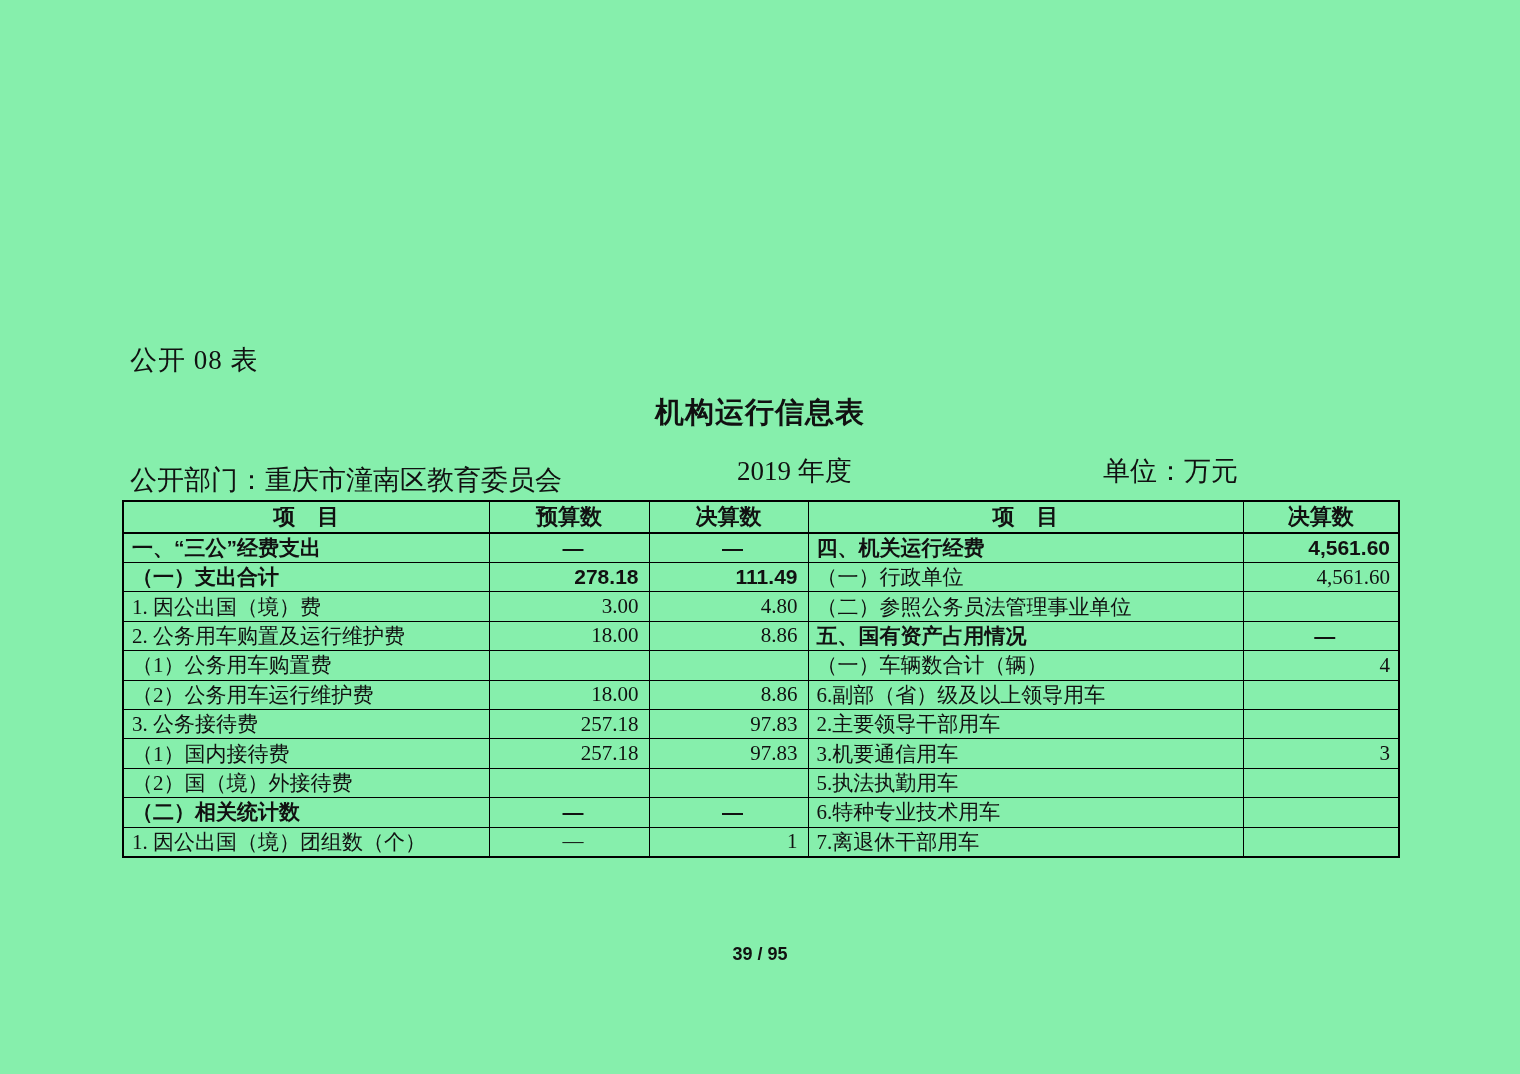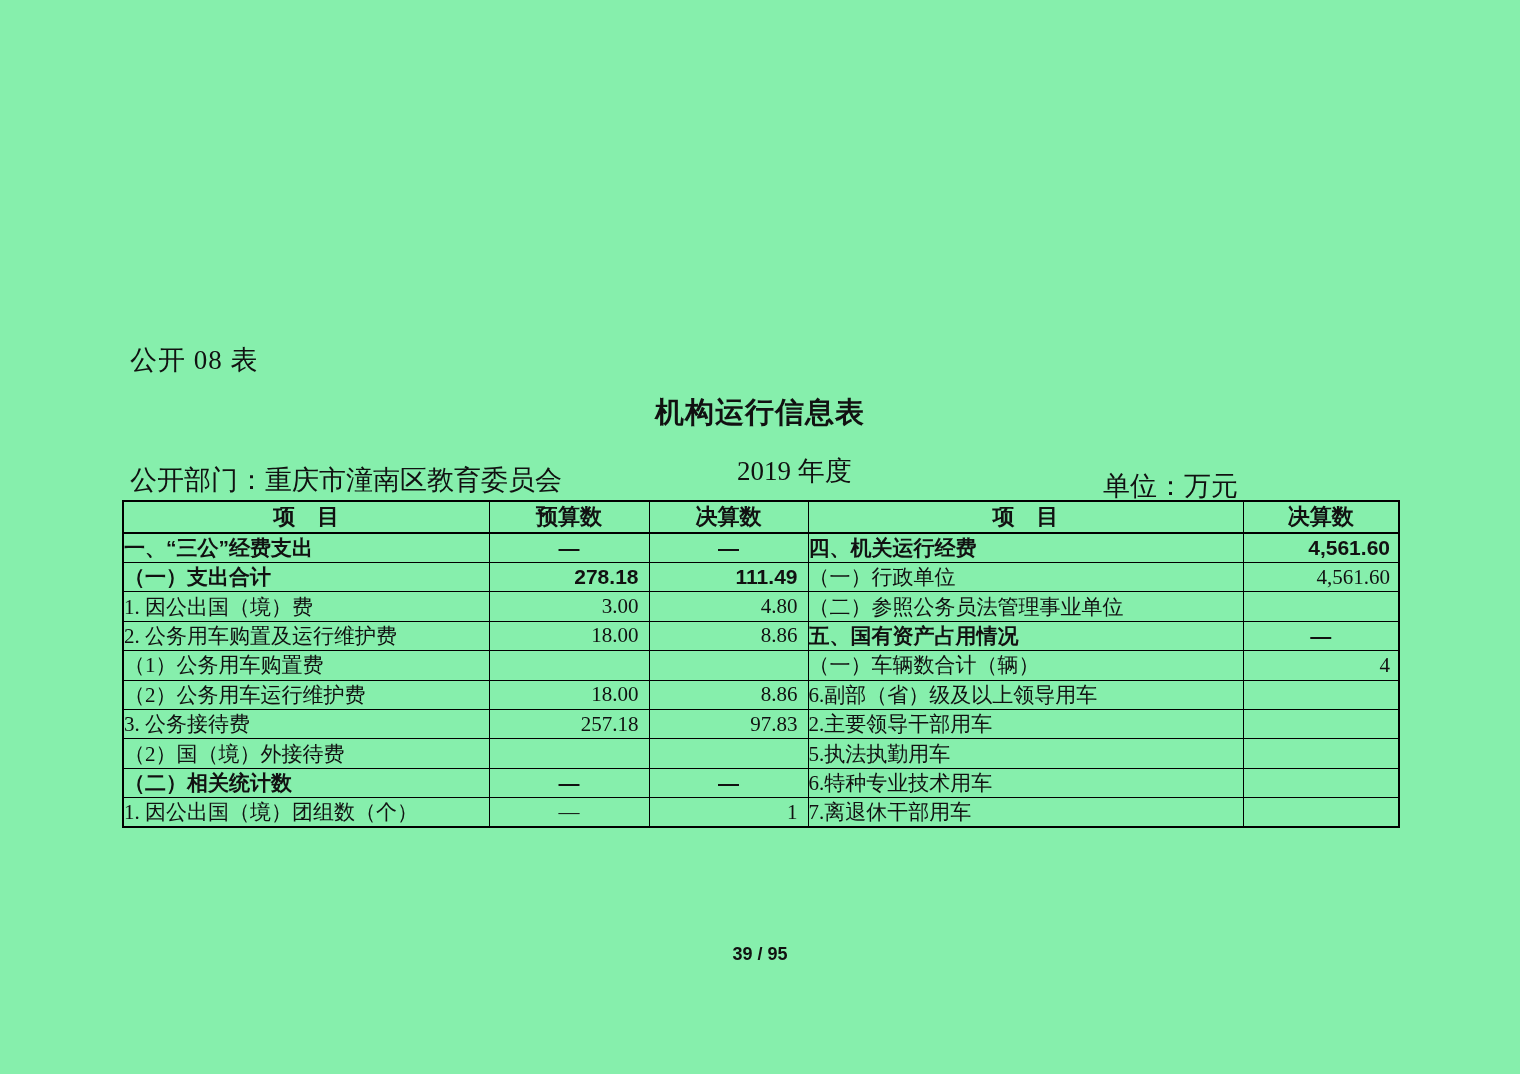--- a/index.html
+++ b/index.html
@@ -28,21 +28,21 @@
     margin: 0;
     text-align: center;
     font-size: 29px;
     font-weight: 700;
     font-family: "Liberation Sans", sans-serif;
     letter-spacing: 1px;
   }
   .meta-row { position: absolute; top: 453px; left: 0; right: 0; height: 34px; font-size: 27px; }
   .meta-dept { position: absolute; left: 130px; top: 0; margin-top: 9px; }
   .meta-year { position: absolute; left: 737px; top: 0; }
-  .meta-unit { position: absolute; left: 1103px; top: 15px; }
+  .meta-unit { position: absolute; left: 1103px; top: 0; }
 
   table.budget-table {
     position: absolute;
     left: 122px;
     top: 500px;
     width: 1276px;
     border-collapse: collapse;
     table-layout: fixed;
     border: 2px solid #000;
   }
@@ -54,21 +54,21 @@
   }
   .budget-table thead tr { height: 24px; }
   .budget-table tbody tr { height: 29.4px; }
   .budget-table th {
     font-family: "Liberation Sans", sans-serif;
     font-weight: 700;
     font-size: 22px;
     text-align: center;
     border-bottom: 2px solid #000;
   }
-  .budget-table td { font-size: 21px; vertical-align: middle; }
+  .budget-table td { font-size: 21px; vertical-align: middle; padding-left: 8px; }
   td.item { text-align: left; }
   td.num  { text-align: right; padding-right: 10px; }
   td.num.r { padding-right: 8px; }
   td.num.dash { text-align: center; padding-right: 0; }
   td.bold {
     font-weight: 700;
     font-family: "Liberation Sans", sans-serif;
   }
   .ind0 { padding-left: 8px; }
   .ind1 { padding-left: 14px; }
@@ -164,20 +164,27 @@
           <td class="num r"></td>
         </tr>
         <tr>
           <td class="item ind2">3. 公务接待费</td>
           <td class="num">257.18</td>
           <td class="num">97.83</td>
           <td class="item ind2">2.主要领导干部用车</td>
           <td class="num r"></td>
         </tr>
         <tr>
+          <td class="item ind3">（1）国内接待费</td>
+          <td class="num">257.18</td>
+          <td class="num">97.83</td>
+          <td class="item ind2">3.机要通信用车</td>
+          <td class="num r">3</td>
+        </tr>
+        <tr>
           <td class="item ind3">（2）国（境）外接待费</td>
           <td class="num"></td>
           <td class="num"></td>
           <td class="item ind2">5.执法执勤用车</td>
           <td class="num r"></td>
         </tr>
         <tr>
           <td class="item ind1 bold">（二）相关统计数</td>
           <td class="num dash bold">—</td>
           <td class="num dash bold">—</td>

